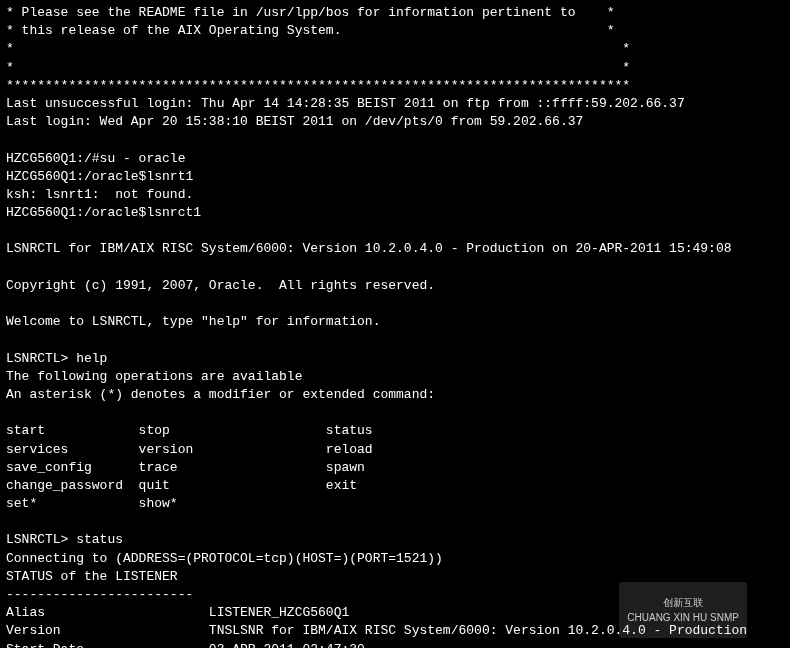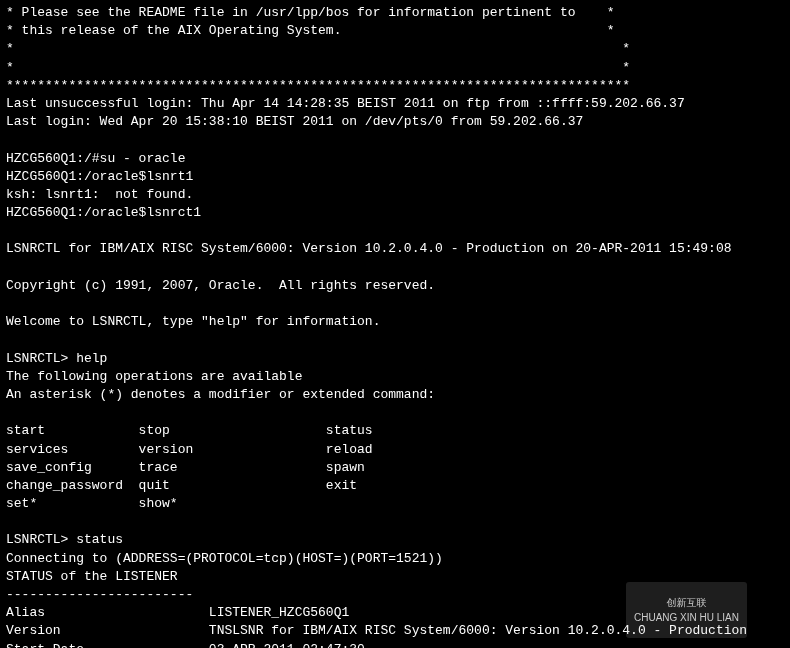--- a/index.html
+++ b/index.html
@@ -86,15 +86,15 @@
 Alias                     LISTENER_HZCG560Q1
 Version                   TNSLSNR for IBM/AIX RISC System/6000: Version 10.2.0.4.0 - Production
 Start Date                03-APR-2011 02:47:30
 Uptime                    17 days 13 hr. 1 min. 49 sec
 Trace Level               off
 Security                  ON: Local OS Authentication
 SNMP                      ON
 Listener Parameter File   /oracle/product/10g/db/network/admin/listener.ora</pre>
   <div class="watermark">
     <div>创新互联</div>
-    <div>CHUANG XIN HU LIAN</div>
+    <div>CHUANG XIN HU SNMP</div>
   </div>
 </div>
 
 </body></html>

